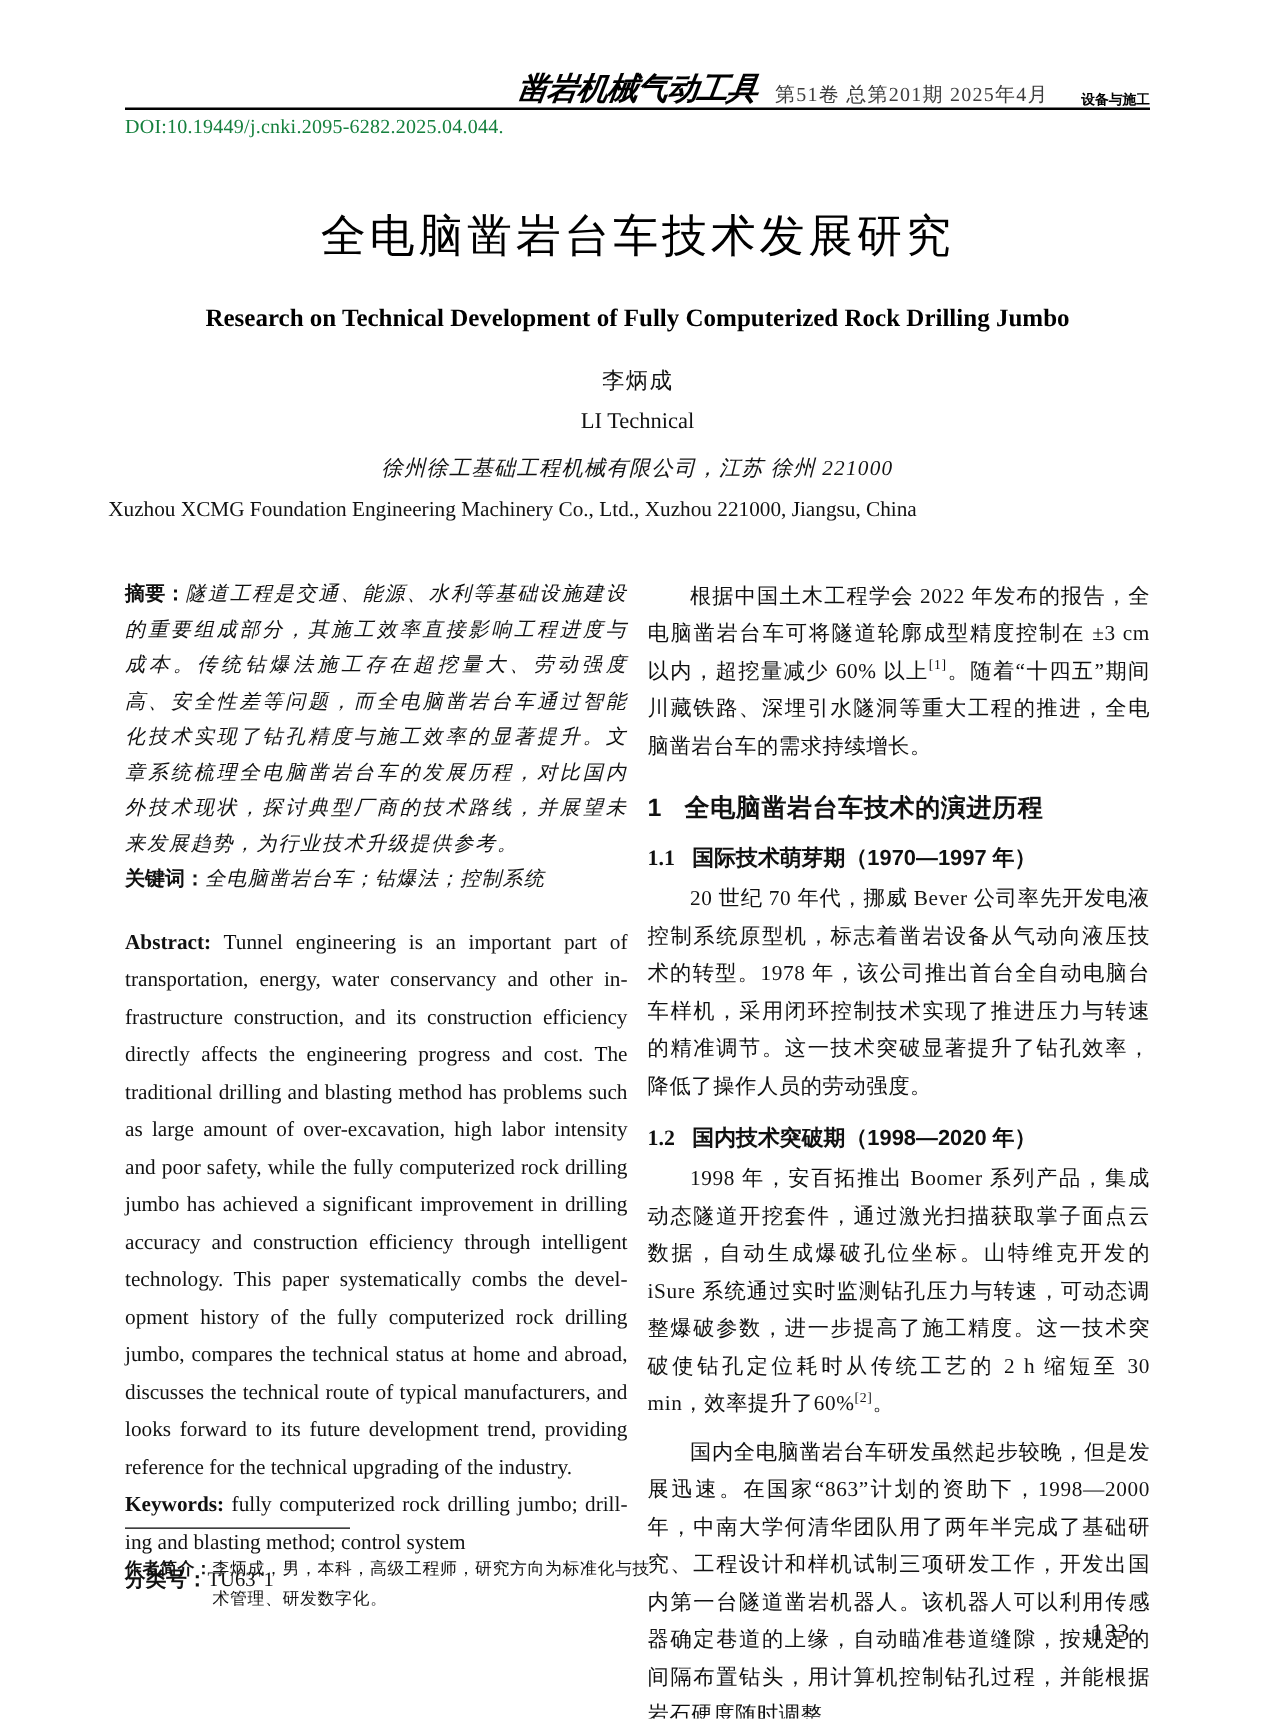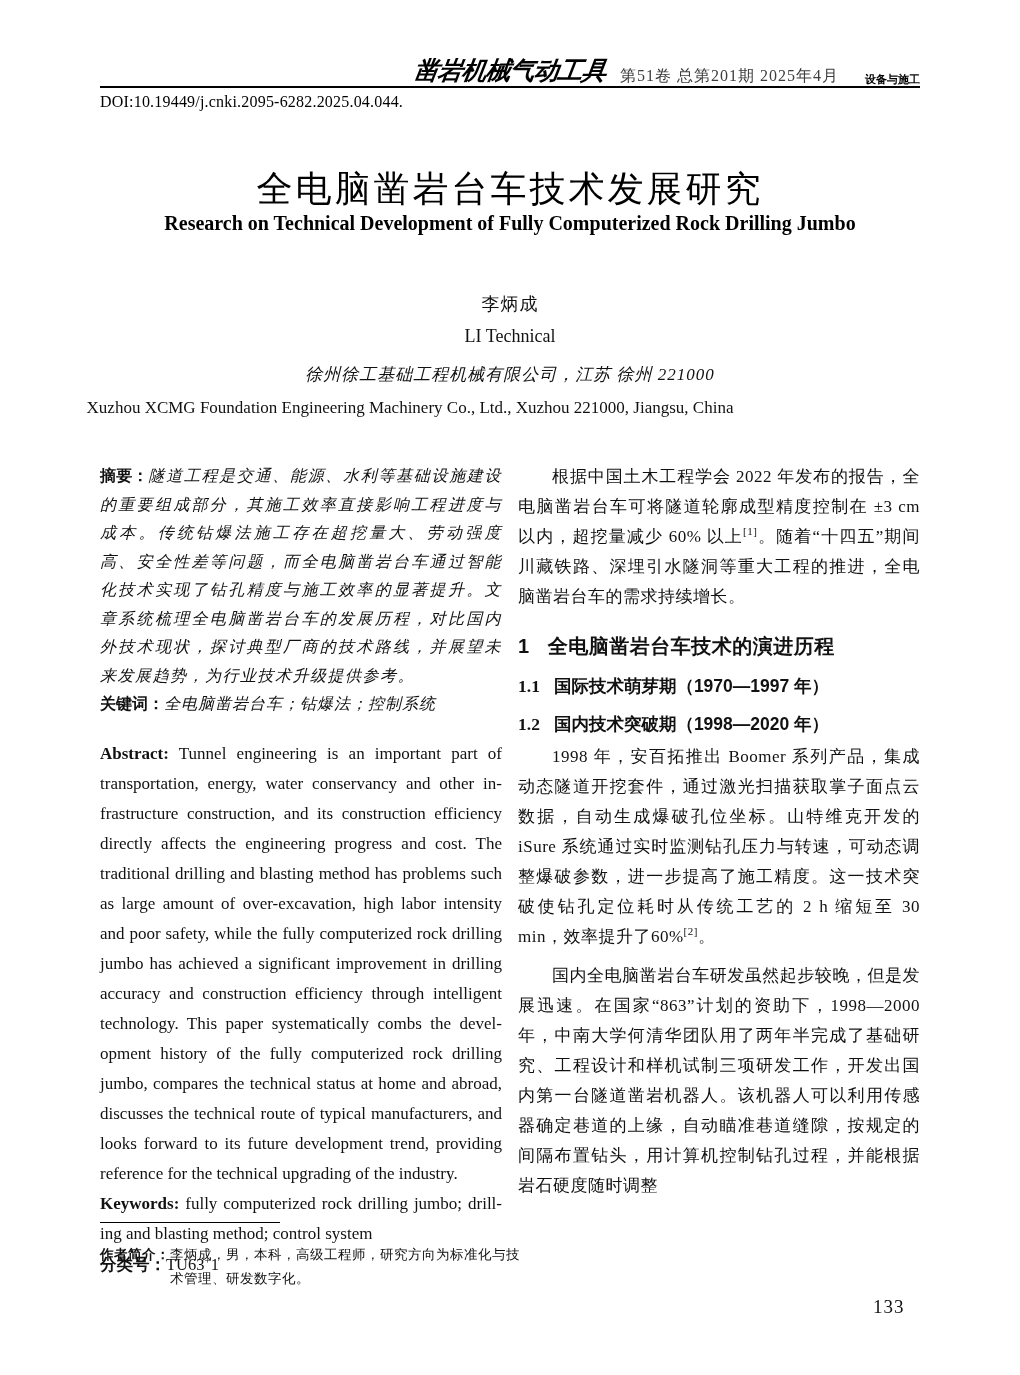--- a/index.html
+++ b/index.html
@@ -59,39 +59,39 @@
     width: 820px;
     height: 2px;
     background: #000;
   }
   .doi-line {
     position: absolute;
     left: 100px;
     top: 93px;
     font-size: 16px;
     letter-spacing: 0.2px;
-    color: #000000;
+    color: #15803d;
   }
   
   .title-zh {
     position: absolute;
     left: 0;
     top: 165px;
     width: 1020px;
     text-align: center;
     font-family: "Liberation Sans", "DejaVu Sans", sans-serif;
     font-weight: 500;
     font-size: 36px;
     letter-spacing: 3px;
     color: #000;
   }
   .title-en {
     position: absolute;
     left: 0;
-    top: 212px;
+    top: 244px;
     width: 1020px;
     text-align: center;
     font-weight: 700;
     font-size: 20px;
     color: #000;
   }
   .author-zh {
     position: absolute;
     left: 0;
     top: 292px;
@@ -274,20 +274,21 @@
     <div class="en-keywords"><span class="lbl">Keywords:</span><span> fully computerized rock drilling jumbo; drill-ing and blasting method; control system</span></div>
     <div class="class-line"><span class="lbl">分类号：</span><span>TU63</span><sup>+</sup><span>1</span></div>
   </div>
 
   <div class="col-right">
     <p class="body-para"><span>根据中国土木工程学会 2022 年发布的报告，全电脑凿岩台车可将隧道轮廓成型精度控制在 ±3 cm 以内，超挖量减少 60% 以上</span><sup>[1]</sup><span>。随着“十四五”期间川藏铁路、深埋引水隧洞等重大工程的推进，全电脑凿岩台车的需求持续增长。</span></p>
 
     <div class="h1-heading"><span class="num">1</span><span>全电脑凿岩台车技术的演进历程</span></div>
 
     <div class="h2-heading"><span class="num">1.1</span><span>国际技术萌芽期（1970—1997 年）</span></div>
+    <p class="body-para">20 世纪 70 年代，挪威 Bever 公司率先开发电液控制系统原型机，标志着凿岩设备从气动向液压技术的转型。1978 年，该公司推出首台全自动电脑台车样机，采用闭环控制技术实现了推进压力与转速的精准调节。这一技术突破显著提升了钻孔效率，降低了操作人员的劳动强度。</p>
 
     <div class="h2-heading"><span class="num">1.2</span><span>国内技术突破期（1998—2020 年）</span></div>
     <p class="body-para"><span>1998 年，安百拓推出 Boomer 系列产品，集成动态隧道开挖套件，通过激光扫描获取掌子面点云数据，自动生成爆破孔位坐标。山特维克开发的 iSure 系统通过实时监测钻孔压力与转速，可动态调整爆破参数，进一步提高了施工精度。这一技术突破使钻孔定位耗时从传统工艺的 2 h 缩短至 30 min，效率提升了60%</span><sup>[2]</sup><span>。</span></p>
     <p class="body-para para-gap">国内全电脑凿岩台车研发虽然起步较晚，但是发展迅速。在国家“863”计划的资助下，1998—2000 年，中南大学何清华团队用了两年半完成了基础研究、工程设计和样机试制三项研发工作，开发出国内第一台隧道凿岩机器人。该机器人可以利用传感器确定巷道的上缘，自动瞄准巷道缝隙，按规定的间隔布置钻头，用计算机控制钻孔过程，并能根据岩石硬度随时调整</p>
   </div>
 
   <div class="footnote-rule"></div>
   <div class="footnote">
     <span class="lbl">作者简介：</span>
     <span>李炳成，男，本科，高级工程师，研究方向为标准化与技术管理、研发数字化。</span>

